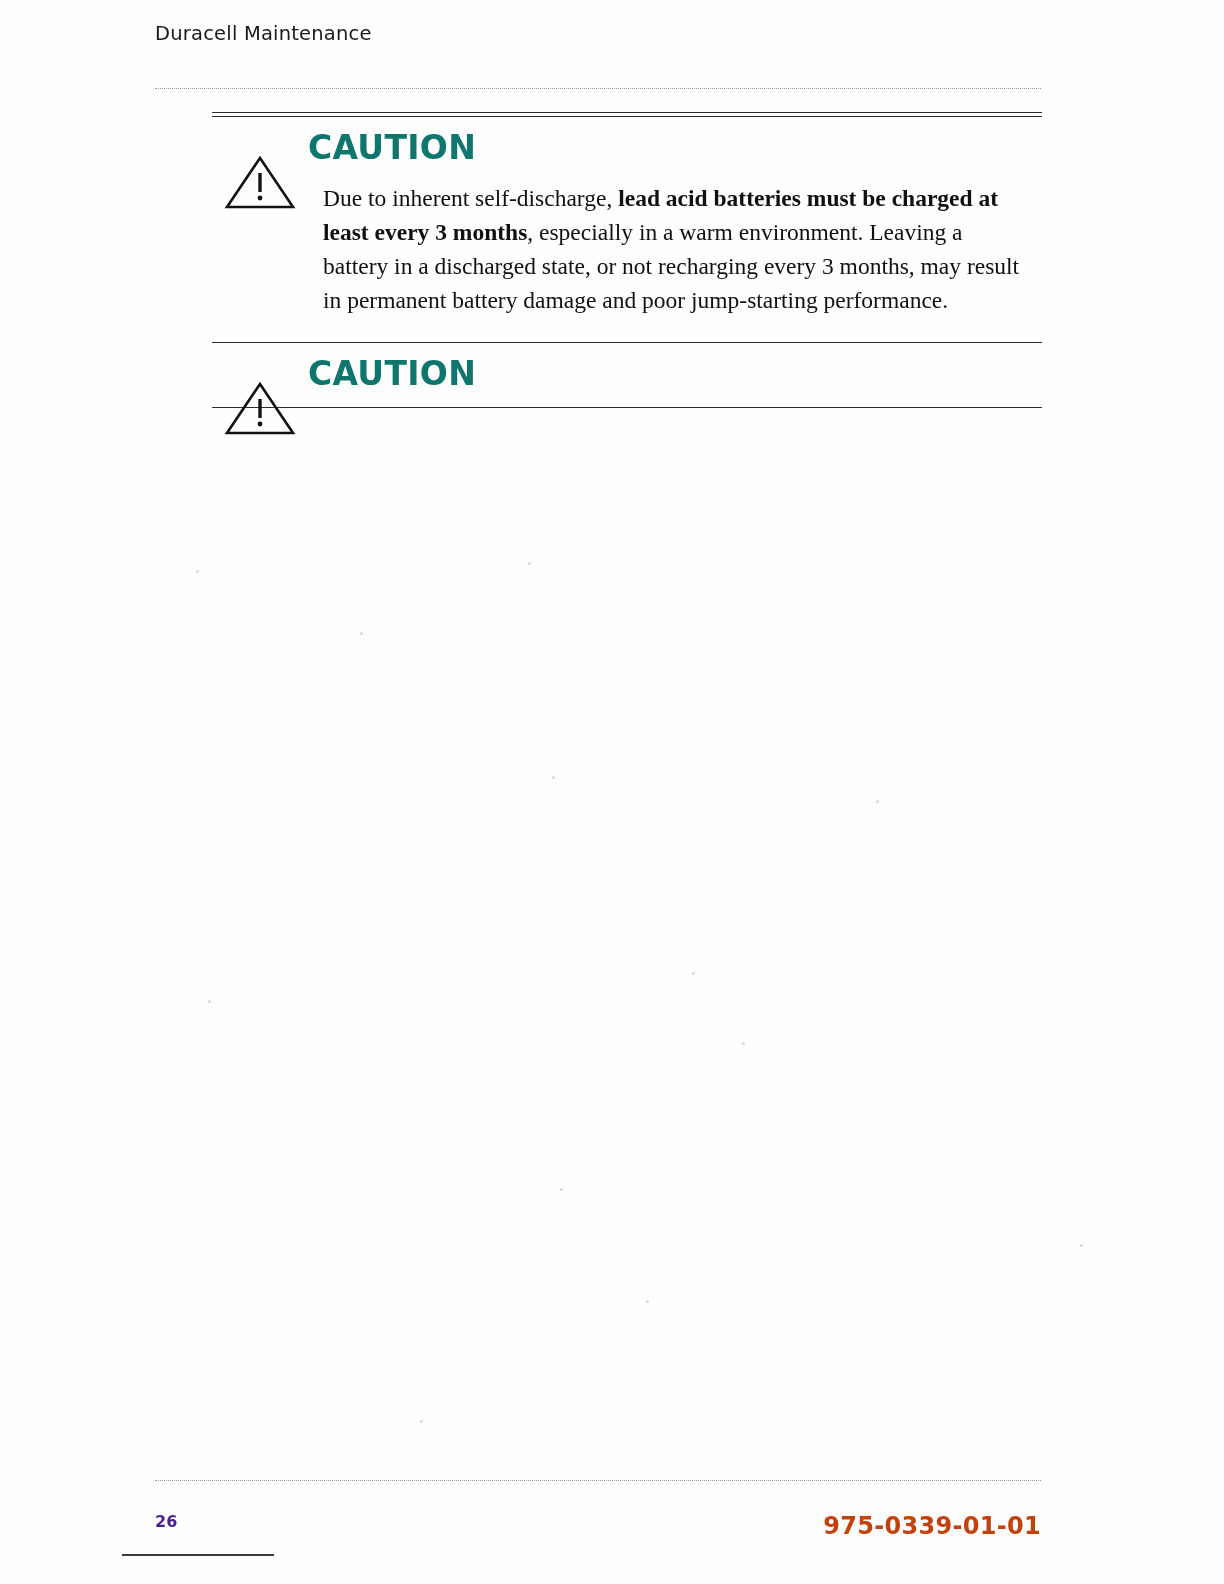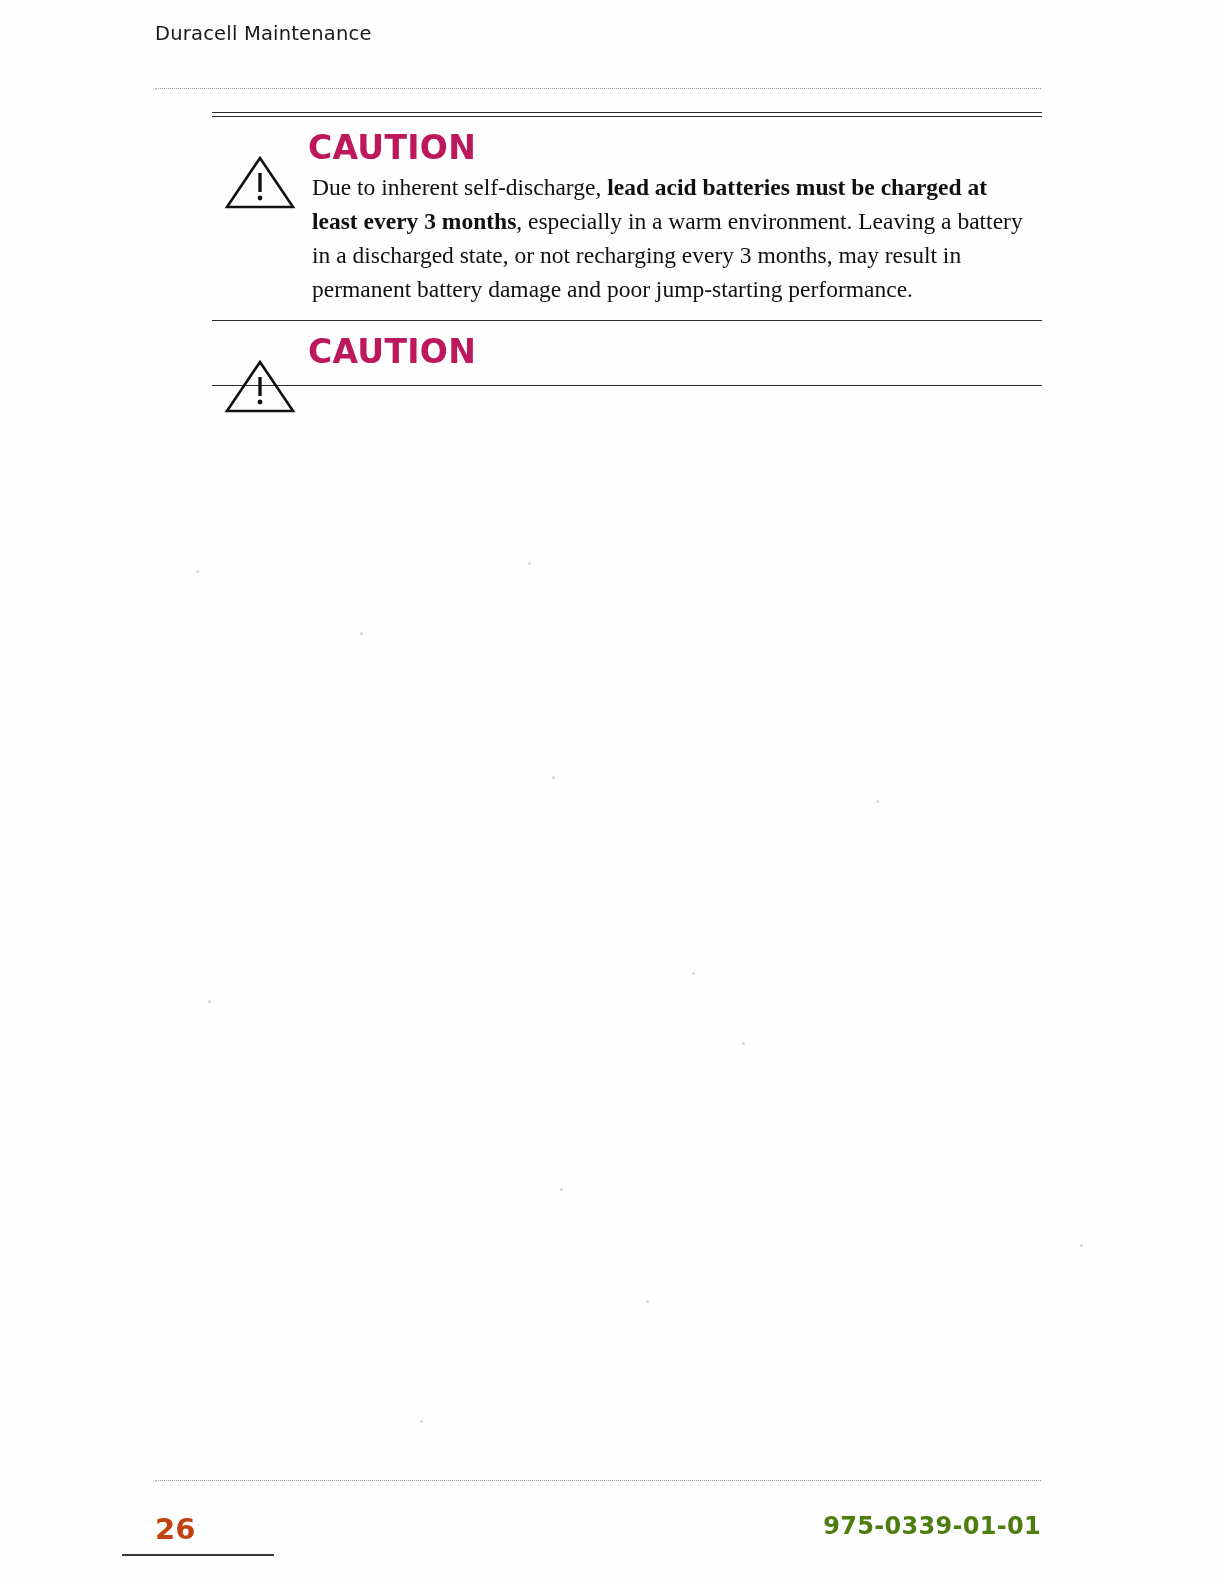--- a/index.html
+++ b/index.html
@@ -82,30 +82,30 @@
     width: 72px;
     height: 58px;
   }
 
   .caution-title {
     font-family: "DejaVu Sans", sans-serif;
     font-weight: bold;
     font-size: 33px;
     line-height: 1.05;
     letter-spacing: 0.3px;
-    color: #be185d;
+    color: #0f766e;
     margin: 0 0 4px 0;
   }
 
   .caution-body {
     font-family: "Liberation Serif", serif;
     font-size: 23.5px;
     line-height: 1.45;
     color: #101010;
-    margin: 4px;
+    margin: 15px;
     max-width: 742px;
   }
   .caution-body b {
     font-weight: bold;
   }
 
   .caution-body.narrow {
     max-width: 742px;
   }
 
@@ -118,42 +118,42 @@
     height: 0;
     border-top: 1px dotted #9a9a9a;
   }
 
   .footer-page-number {
     position: absolute;
     top: 1512px;
     left: 155px;
     font-family: "DejaVu Sans", sans-serif;
     font-weight: bold;
-    font-size: 29px;
-    color: #c2410c;
+    font-size: 16px;
+    color: #4c1d95;
   }
 
   .footer-underline {
     position: absolute;
     top: 1554px;
     left: 122px;
     width: 152px;
     height: 0;
     border-top: 2px solid #3a3a3a;
   }
 
   .footer-docnumber {
     position: absolute;
     top: 1512px;
     right: 183px;
     font-family: "DejaVu Sans", sans-serif;
     font-weight: bold;
     font-size: 24px;
     letter-spacing: 0.3px;
-    color: #4d7c0f;
+    color: #c2410c;
   }
 
   
   .speckle {
     position: absolute;
     width: 3px;
     height: 3px;
     background: #d8d8d8;
     border-radius: 50%;
   }

